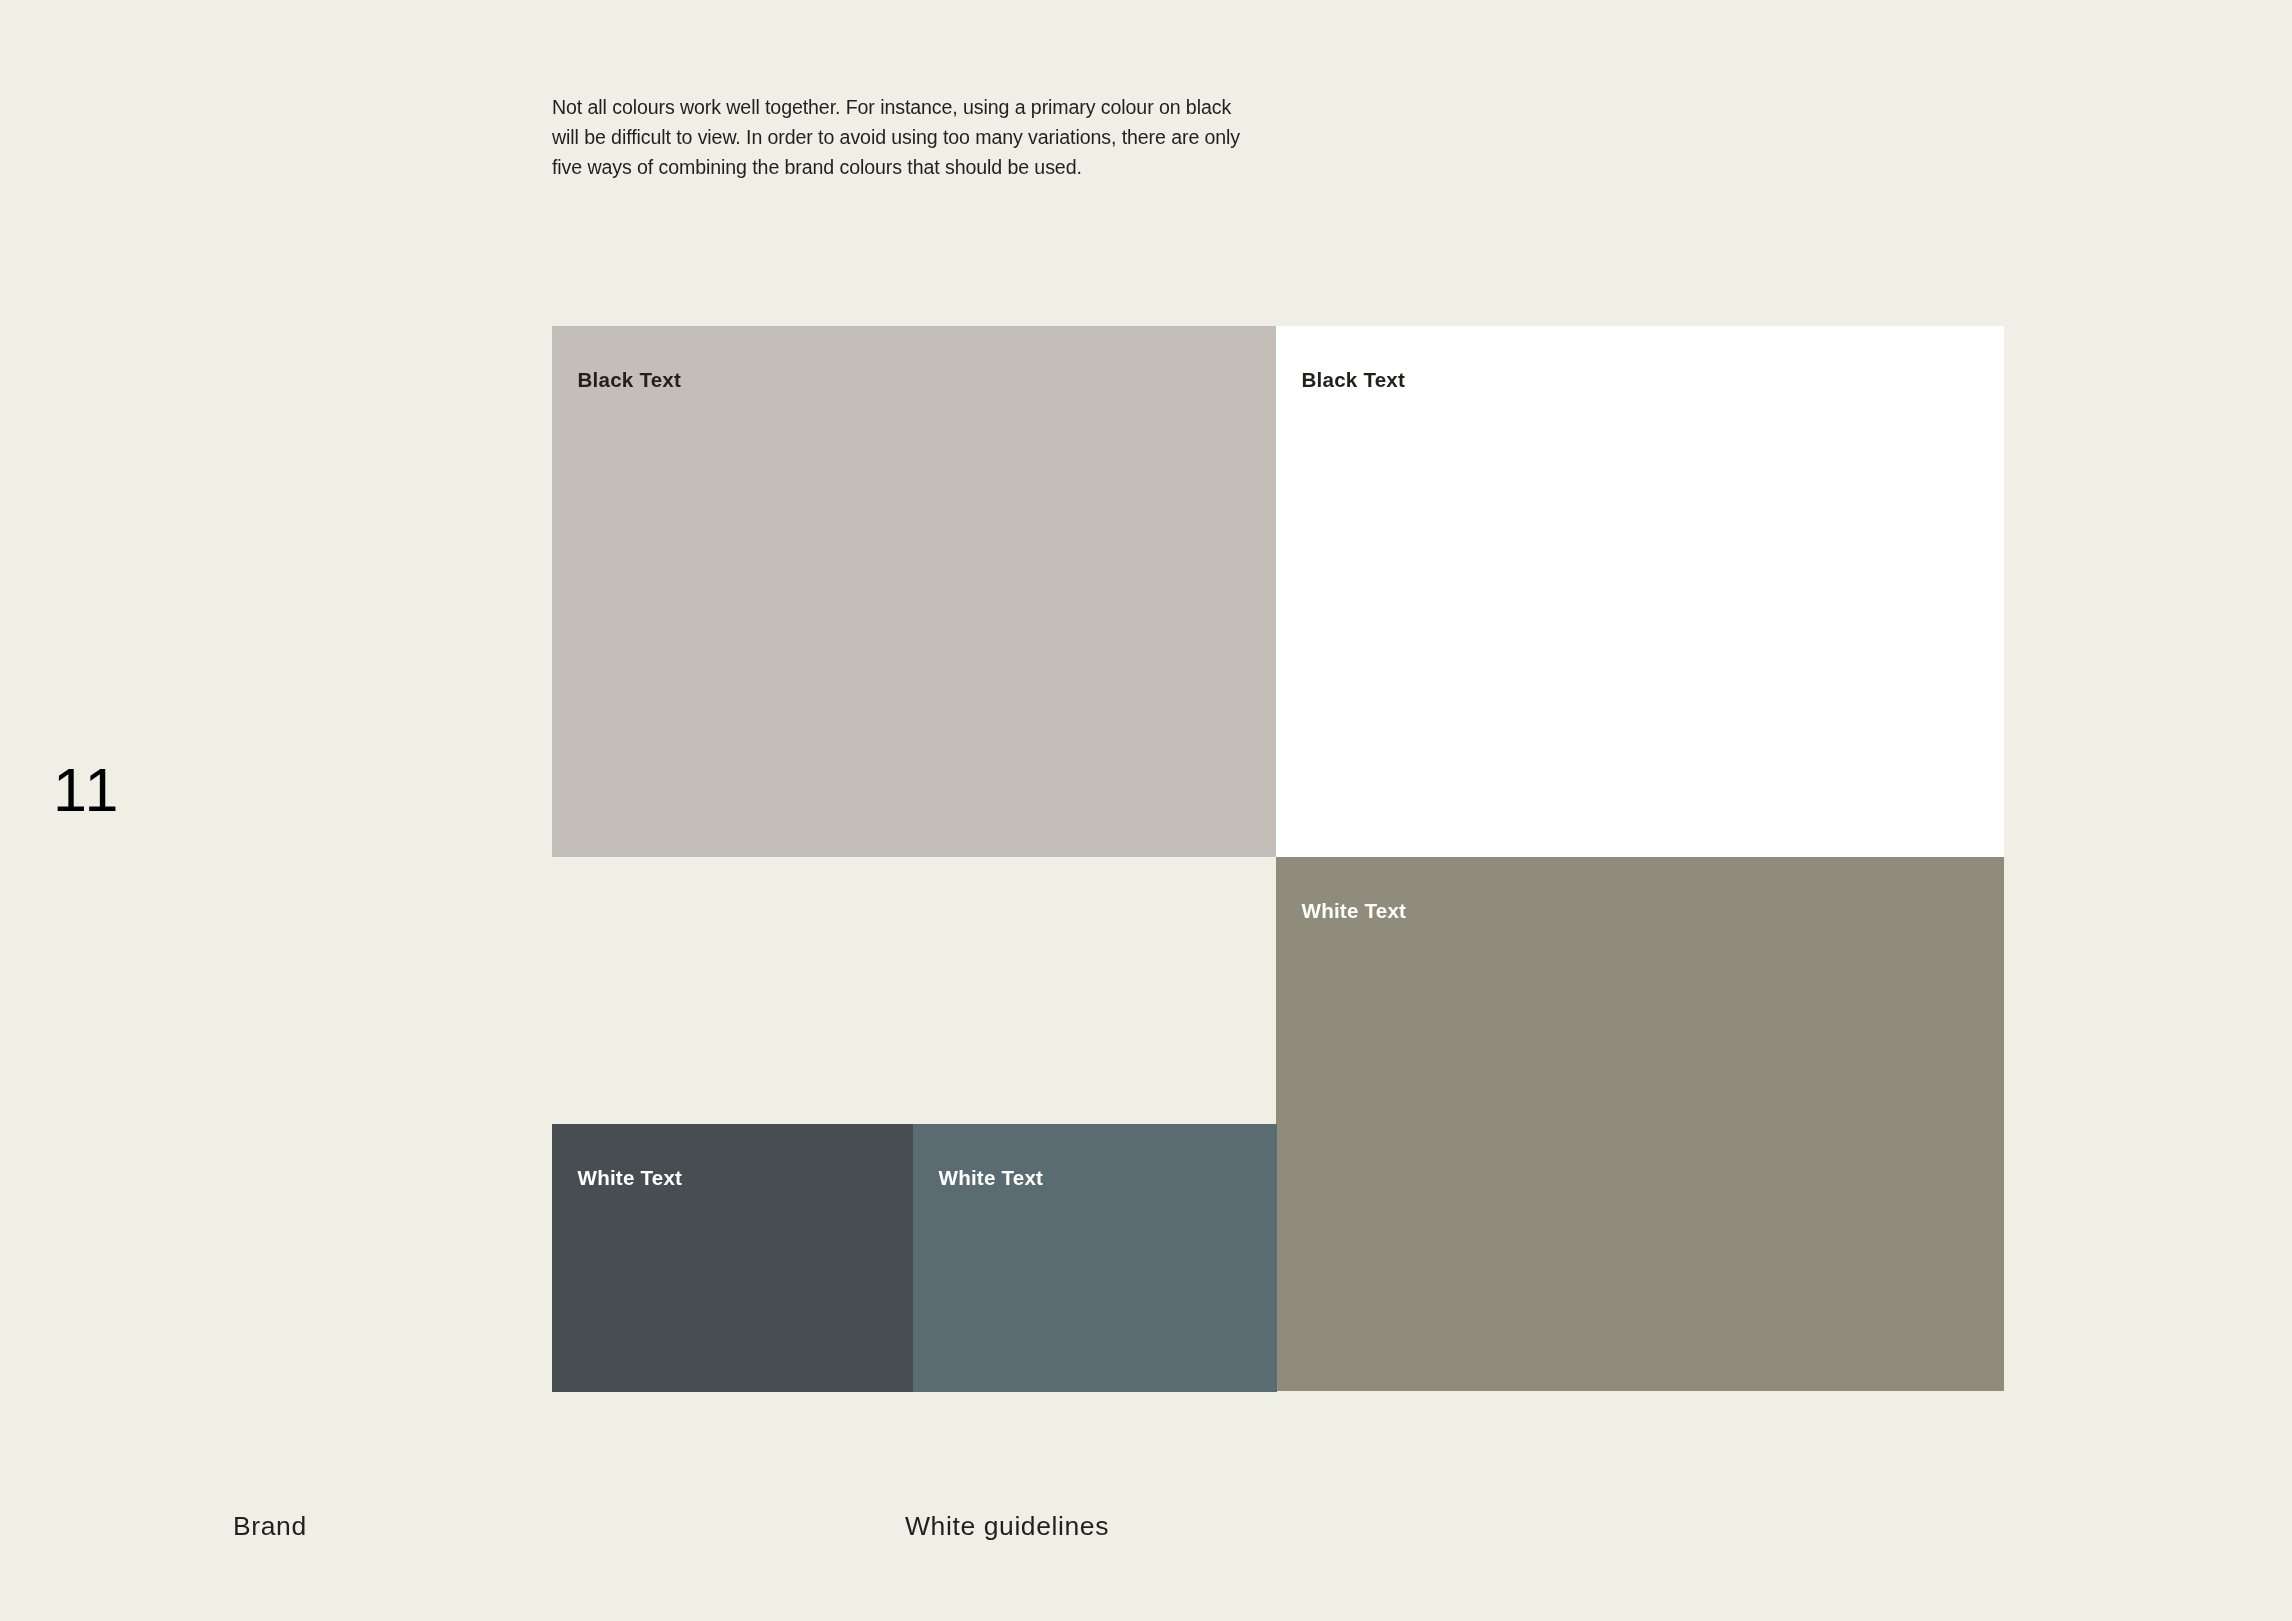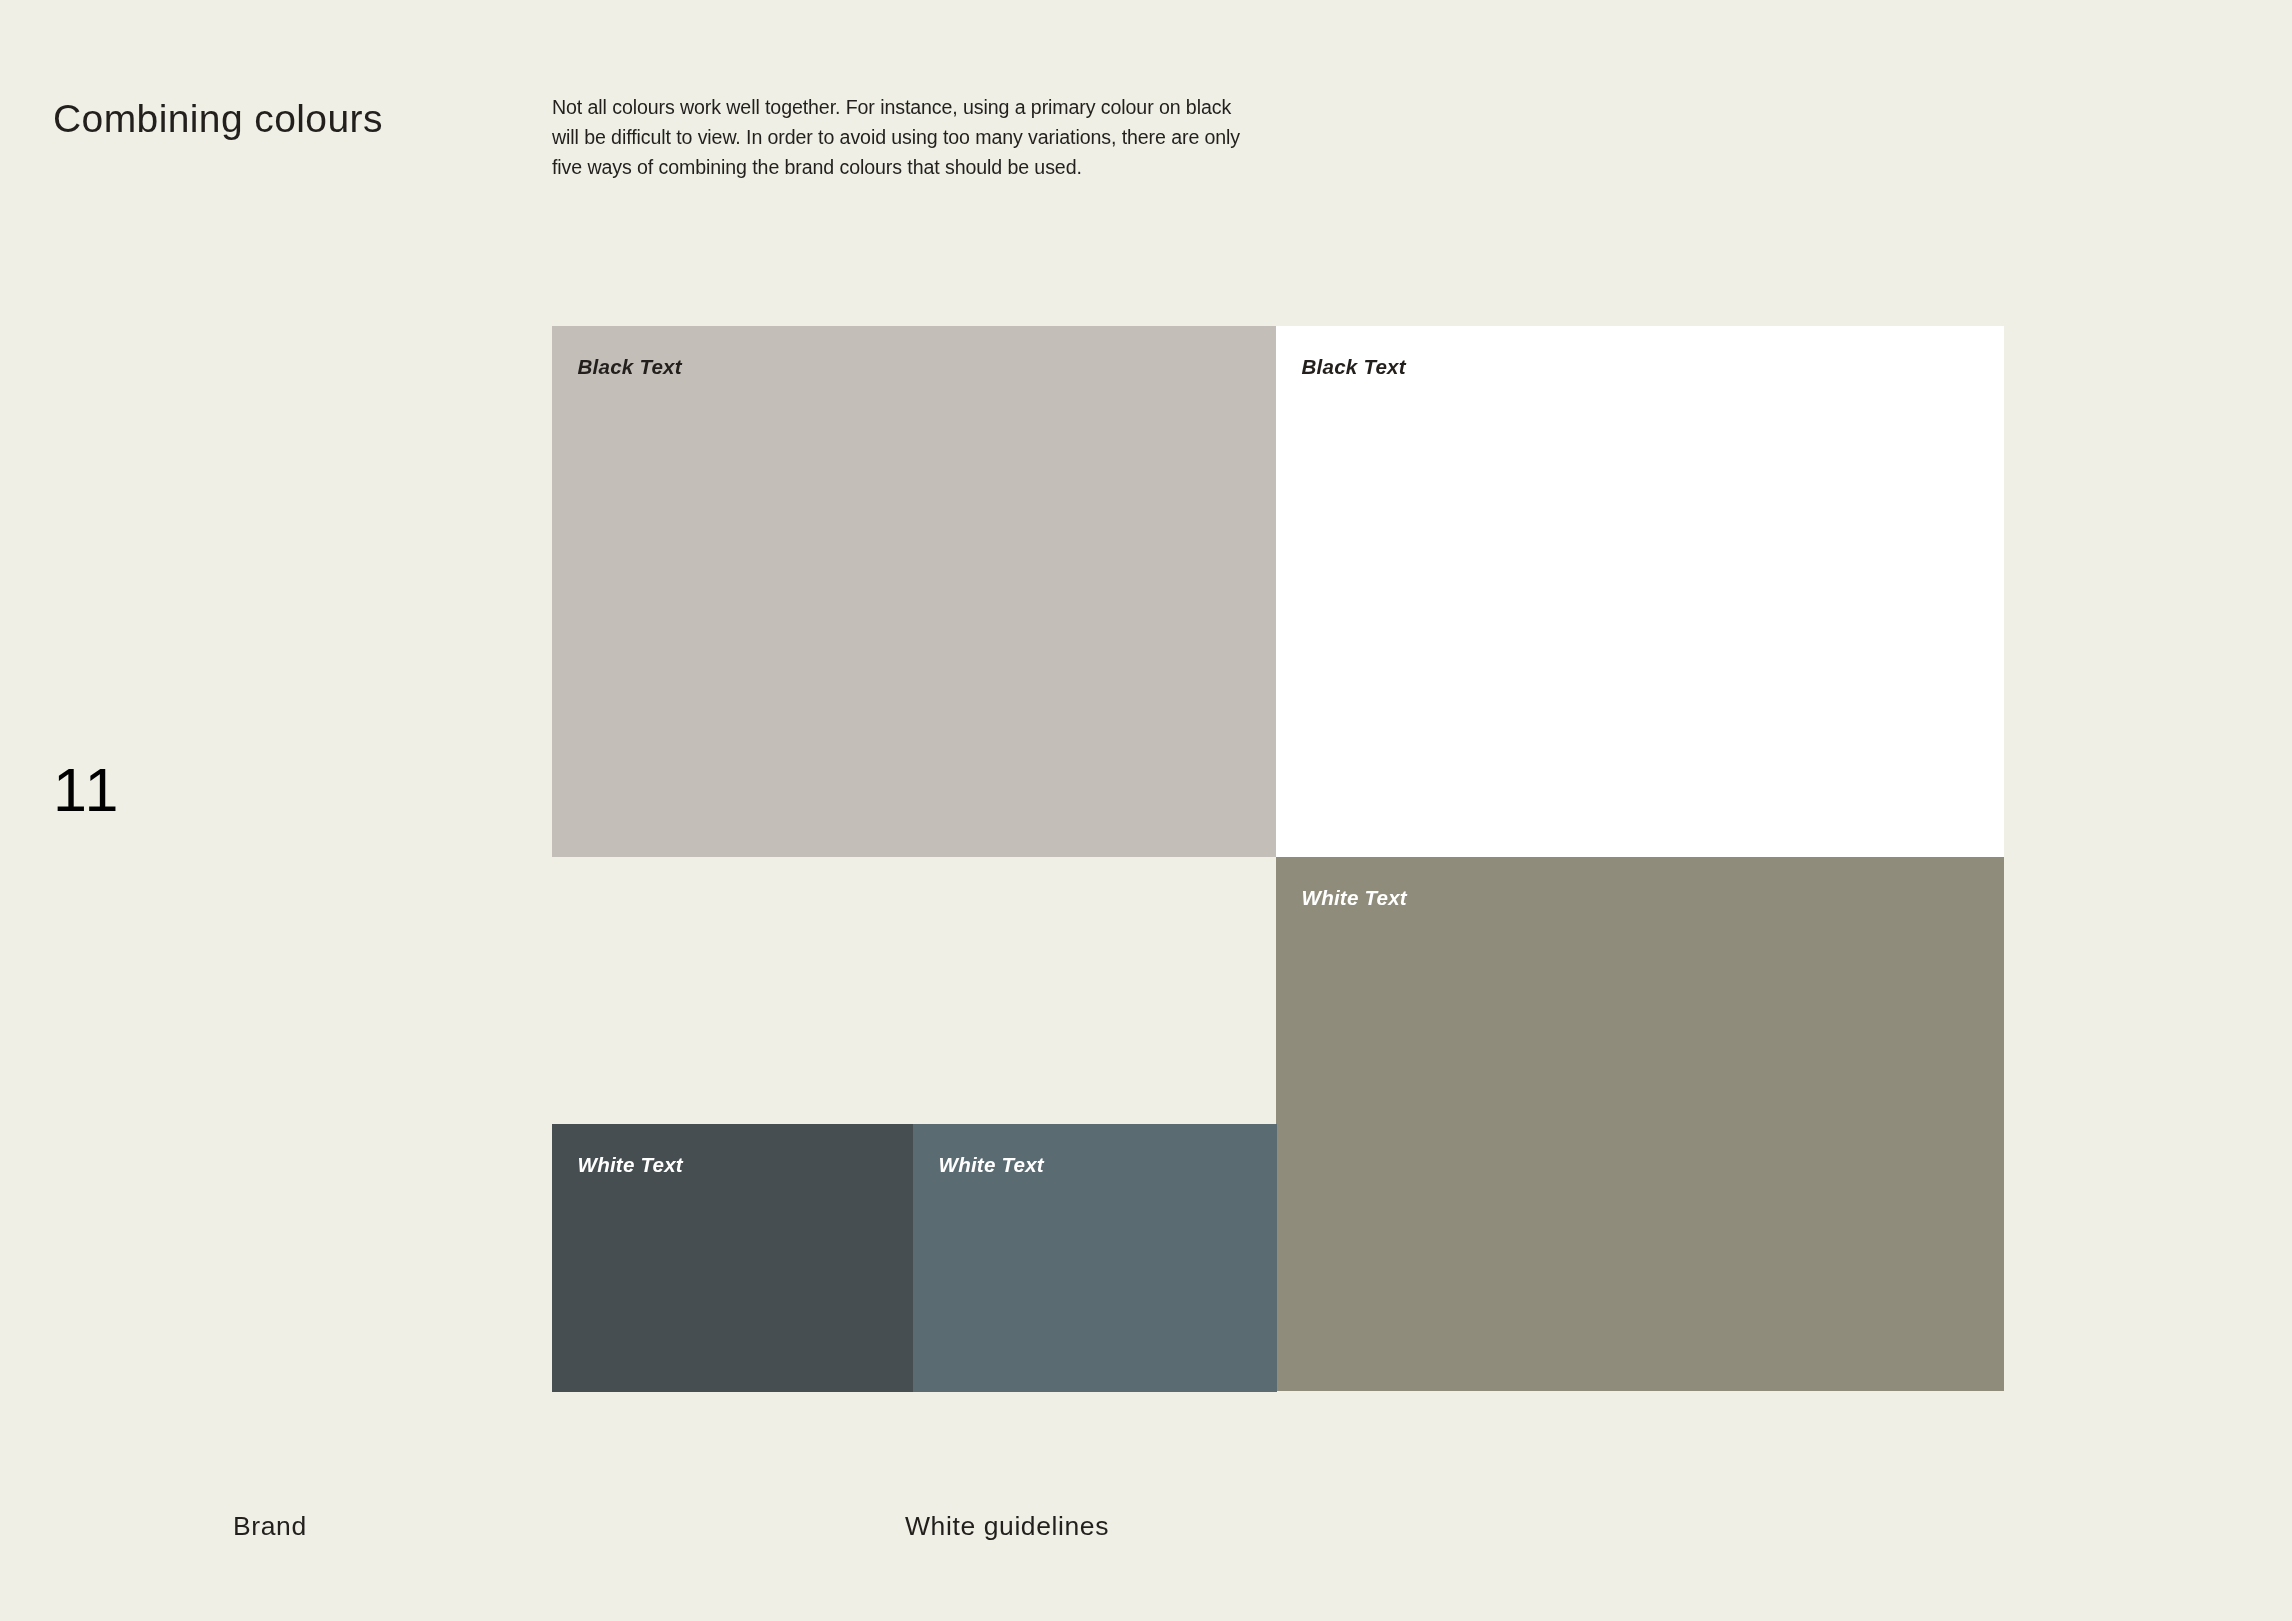--- a/index.html
+++ b/index.html
@@ -64,26 +64,25 @@
   }
 
   .swatch {
     position: absolute;
     overflow: hidden;
   }
 
   .swatch-label {
     position: absolute;
     left: 25.5px;
-    top: 29px;
+    top: 42px;
     font-size: 20.6px;
     font-weight: 700;
     letter-spacing: 0.2px;
     white-space: nowrap;
-    font-style: italic;
   }
 
   
   .swatch--taupe      { left: 0;    top: 0;    width: 724px; height: 531px; }
   .swatch--white      { left: 724px; top: 0;   width: 728px; height: 531px; }
   .swatch--sage       { left: 724px; top: 531px; width: 728px; height: 534px; }
   .swatch--charcoal   { left: 0;    top: 798px; width: 361px; height: 268px; }
   .swatch--bluegrey   { left: 361px; top: 798px; width: 364px; height: 268px; }
 
   
@@ -104,21 +103,20 @@
     font-size: 26.5px;
     font-weight: 300;
     letter-spacing: 0.6px;
     color: #221F1C;
   }
 </style>
 </head>
 <body style="background: rgb(239, 239, 229);">
 
 <div class="page-title">
-  <span class="line">Combining colours</span>
 </div>
 
 <p class="intro-paragraph">Not all colours work well together. For instance, using a primary colour on black will be difficult to view. In order to avoid using too many variations, there are only five ways of combining the brand colours that should be used.</p>
 
 <div class="page-number">11</div>
 
 <div class="swatch-grid">
 
   <div class="swatch swatch--taupe" style="background-color: rgb(196, 190, 184);">
     <span class="swatch-label" style="color: rgb(34, 31, 28);">Black Text</span>

